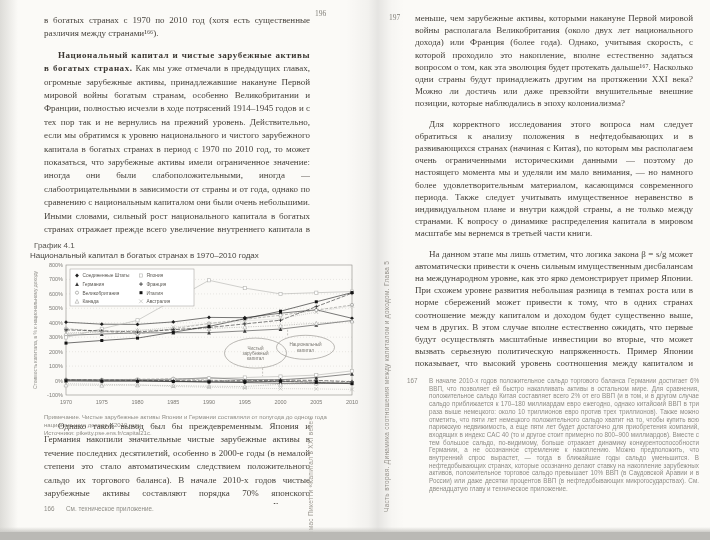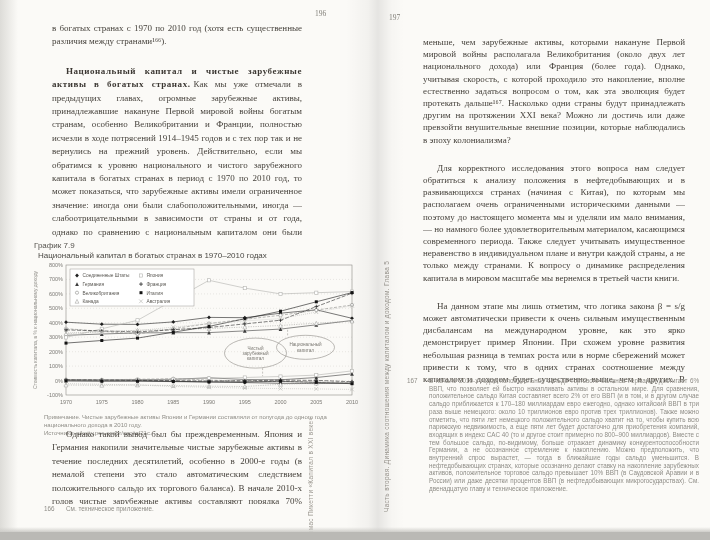--- a/index.html
+++ b/index.html
@@ -5,28 +5,28 @@
   html,body{margin:0;padding:0;}
   .scan{position:relative;width:710px;height:540px;overflow:hidden;background:#fbfaf7;font-family:"Liberation Serif",serif;}
   
   .edge-left{position:absolute;left:0;top:0;bottom:0;width:18px;background:linear-gradient(90deg,#dddcd8,rgba(221,220,216,0));}
   .band-bottom{position:absolute;left:0;right:0;bottom:0;height:8px;background:#bab9b5;}
   .band-bottom-soft{position:absolute;left:0;right:0;bottom:8px;height:5px;background:linear-gradient(180deg,rgba(186,185,181,0),#cecdc9);}
   .spine{position:absolute;left:346px;top:0;bottom:0;width:58px;background:linear-gradient(90deg,rgba(0,0,0,0) 0%,rgba(0,0,0,0.035) 38%,rgba(0,0,0,0.085) 55%,rgba(0,0,0,0.02) 78%,rgba(0,0,0,0) 100%);}
   
   .pgnum{position:absolute;font:7.5px "Liberation Serif",serif;color:#83807a;}
   .body-col{position:absolute;color:#46423c;font-size:9px;text-align:justify;}
-  .body-col p{margin:16px;}
+  .body-col p{margin:8px;}
   .lp-col{line-height:13.4px;}
   .rp-col{line-height:12.2px;}
   .ind{text-indent:14px;font-family:Liberation Serif, serif;}
   .runin{letter-spacing:0.55px;margin-right:3px;color:#3c3833;}
   .chart-block{position:absolute;left:30px;top:241px;width:332px;font-family:"Liberation Sans",sans-serif;}
   .chart-label{font-size:8px;color:#55524d;margin:0 0 1px 4px;}
-  .chart-title{font-size:8px;color:#4a4843;margin:0 0 2px 8px;}
+  .chart-title{font-size:8px;color:#4a4843;margin:0 0 2px 0;}
   .chart-note{margin:1px 0 0 14px;width:300px;font-size:6px;line-height:8px;color:#8f8d87;text-align:left;}
   .footnote{position:absolute;font-family:"Liberation Sans",sans-serif;font-size:6.3px;line-height:7.7px;color:#8f8d87;}
   .fn-row{display:flex;}
   .fn-num{width:22px;flex:0 0 22px;}
   .fn-text{text-align:justify;}
   .vtext{position:absolute;writing-mode:vertical-rl;transform:rotate(180deg);font:6.5px "Liberation Sans",sans-serif;color:#9a968f;letter-spacing:0.3px;white-space:nowrap;}
   svg{display:block;font-family:"Liberation Sans",sans-serif;}
 </style>
 </head>
 <body>
@@ -35,21 +35,21 @@
 
   <div>
     <div class="pgnum" style="left:315px;top:9px;">196</div>
 
     <div class="body-col lp-col" style="left:36px;top:6px;width:282px;height:234px;overflow:hidden;">
       <p>в богатых странах с 1970 по 2010 год (хотя есть существенные различия между странами¹⁶⁶).</p>
       <p class="ind"><b class="runin">Национальный капитал и чистые зарубежные активы в богатых странах.</b><span>Как мы уже отмечали в предыдущих главах, огромные зарубежные активы, принадлежавшие накануне Первой мировой войны богатым странам, особенно Великобритании и Франции, полностью исчезли в ходе потрясений 1914–1945 годов и с тех пор так и не вернулись на прежний уровень. Действительно, если мы обратимся к уровню национального и чистого зарубежного капитала в богатых странах в период с 1970 по 2010 год, то может показаться, что зарубежные активы имели ограниченное значение: иногда они были слабоположительными, иногда — слабоотрицательными в зависимости от страны и от года, однако по сравнению с национальным капиталом они были очень небольшими. Иными словами, сильный рост национального капитала в богатых странах отражает прежде всего увеличение внутреннего капитала в различных странах, а чистые иностранные активы, на первый взгляд, играли здесь сравнительно меньшую роль (см. график 5.7).</span></p>
     </div>
 
     <div class="chart-block">
-      <div class="chart-label">График 7.9</div>
+      <div class="chart-label">График 4.1</div>
       <div class="chart-title">Национальный капитал в богатых странах в 1970–2010 годах</div>
       <svg id="chart-svg" width="330" height="150" viewBox="0 0 330 150">
           <text x="33" y="135.0" font-size="5.5" text-anchor="end" fill="#7c7a75">-100%</text>
           <line x1="36" y1="118.6" x2="322" y2="118.6" stroke="#d4d3ce" stroke-width="0.5" stroke-dasharray="1,2"></line>
           <text x="33" y="120.6" font-size="5.5" text-anchor="end" fill="#7c7a75">0%</text>
           <line x1="36" y1="104.1" x2="322" y2="104.1" stroke="#d4d3ce" stroke-width="0.5" stroke-dasharray="1,2"></line>
           <text x="33" y="106.1" font-size="5.5" text-anchor="end" fill="#7c7a75">100%</text>
           <line x1="36" y1="89.7" x2="322" y2="89.7" stroke="#d4d3ce" stroke-width="0.5" stroke-dasharray="1,2"></line>
           <text x="33" y="91.7" font-size="5.5" text-anchor="end" fill="#7c7a75">200%</text>
           <line x1="36" y1="75.2" x2="322" y2="75.2" stroke="#d4d3ce" stroke-width="0.5" stroke-dasharray="1,2"></line>
@@ -277,21 +277,21 @@
         <span class="fn-text">См. техническое приложение.</span>
       </div>
     </div>
 
     <div class="vtext" style="left:307px;top:366px;height:172px;">Томас Пикетти «Капитал в XXI веке»</div>
   </div>
 
   <div>
     <div class="pgnum" style="left:389px;top:13px;">197</div>
 
-    <div class="body-col rp-col" style="left:407px;top:20px;width:294px;height:368px;overflow:hidden;">
+    <div class="body-col rp-col" style="left:407px;top:4px;width:294px;height:368px;overflow:hidden;">
       <p>меньше, чем зарубежные активы, которыми накануне Первой мировой войны располагала Великобритания (около двух лет национального дохода) или Франция (более года). Однако, учитывая скорость, с которой проходило это накопление, вполне естественно задаться вопросом о том, как эта эволюция будет протекать дальше¹⁶⁷. Насколько одни страны будут принадлежать другим на протяжении XXI века? Можно ли достичь или даже превзойти внушительные внешние позиции, которые наблюдались в эпоху колониализма?</p>
       <p class="ind">Для корректного исследования этого вопроса нам следует обратиться к анализу положения в нефтедобывающих и в развивающихся странах (начиная с Китая), по которым мы располагаем очень ограниченными историческими данными — поэтому до настоящего момента мы и уделяли им мало внимания, — но намного более удовлетворительным материалом, касающимся современного периода. Также следует учитывать имущественное неравенство в индивидуальном плане и внутри каждой страны, а не только между странами. К вопросу о динамике распределения капитала в мировом масштабе мы вернемся в третьей части книги.</p>
       <p class="ind">На данном этапе мы лишь отметим, что логика закона β = s/g может автоматически привести к очень сильным имущественным дисбалансам на международном уровне, как это ярко демонстрирует пример Японии. При схожем уровне развития небольшая разница в темпах роста или в норме сбережений может привести к тому, что в одних странах соотношение между капиталом и доходом будет существенно выше, чем в других. В этом случае вполне естественно ожидать, что первые будут осуществлять масштабные инвестиции во вторые, что может вызвать серьезную политическую напряженность. Пример Японии показывает, что высокий уровень соотношения между капиталом и доходом в уравнении β = s/g может также создать риск другого рода. Если жители одной страны предпочитают приобретать внутренние активы, например недвижимость в Японии, то это может взвинтить цены до прежде невиданного уровня. С этой точки зрения интересно отметить, что японский рекорд 1990 года недавно был побит в Испании, где общая стоимость чистого частного имущества достигла восьми лет национального дохода накануне кризиса 2007–2008 годов, т. е.</p>
     </div>
 
     <div class="footnote" style="left:407px;top:377px;width:292px;">
       <div class="fn-row">
         <span class="fn-num">167</span>
         <span class="fn-text">В начале 2010-х годов положительное сальдо торгового баланса Германии достигает 6% ВВП, что позволяет ей быстро накапливать активы в остальном мире. Для сравнения, положительное сальдо Китая составляет всего 2% от его ВВП (и в том, и в другом случае сальдо приближается к 170–180 миллиардам евро ежегодно, однако китайский ВВП в три раза выше немецкого: около 10 триллионов евро против трех триллионов). Также можно отметить, что пяти лет немецкого положительного сальдо хватит на то, чтобы купить всю парижскую недвижимость, а еще пяти лет будет достаточно для приобретения компаний, входящих в индекс CAC 40 (то и другое стоит примерно по 800–900 миллиардов). Вместе с тем большое сальдо, по-видимому, больше отражает динамику конкурентоспособности Германии, а не осознанное стремление к накоплению. Можно предположить, что внутренний спрос вырастет, — тогда в ближайшие годы сальдо уменьшится. В нефтедобывающих странах, которые осознанно делают ставку на накопление зарубежных активов, положительное торговое сальдо превышает 10% ВВП (в Саудовской Аравии и в России) или даже десятки процентов ВВП (в нефтедобывающих микрогосударствах). См. двенадцатую главу и техническое приложение.</span>
       </div>

